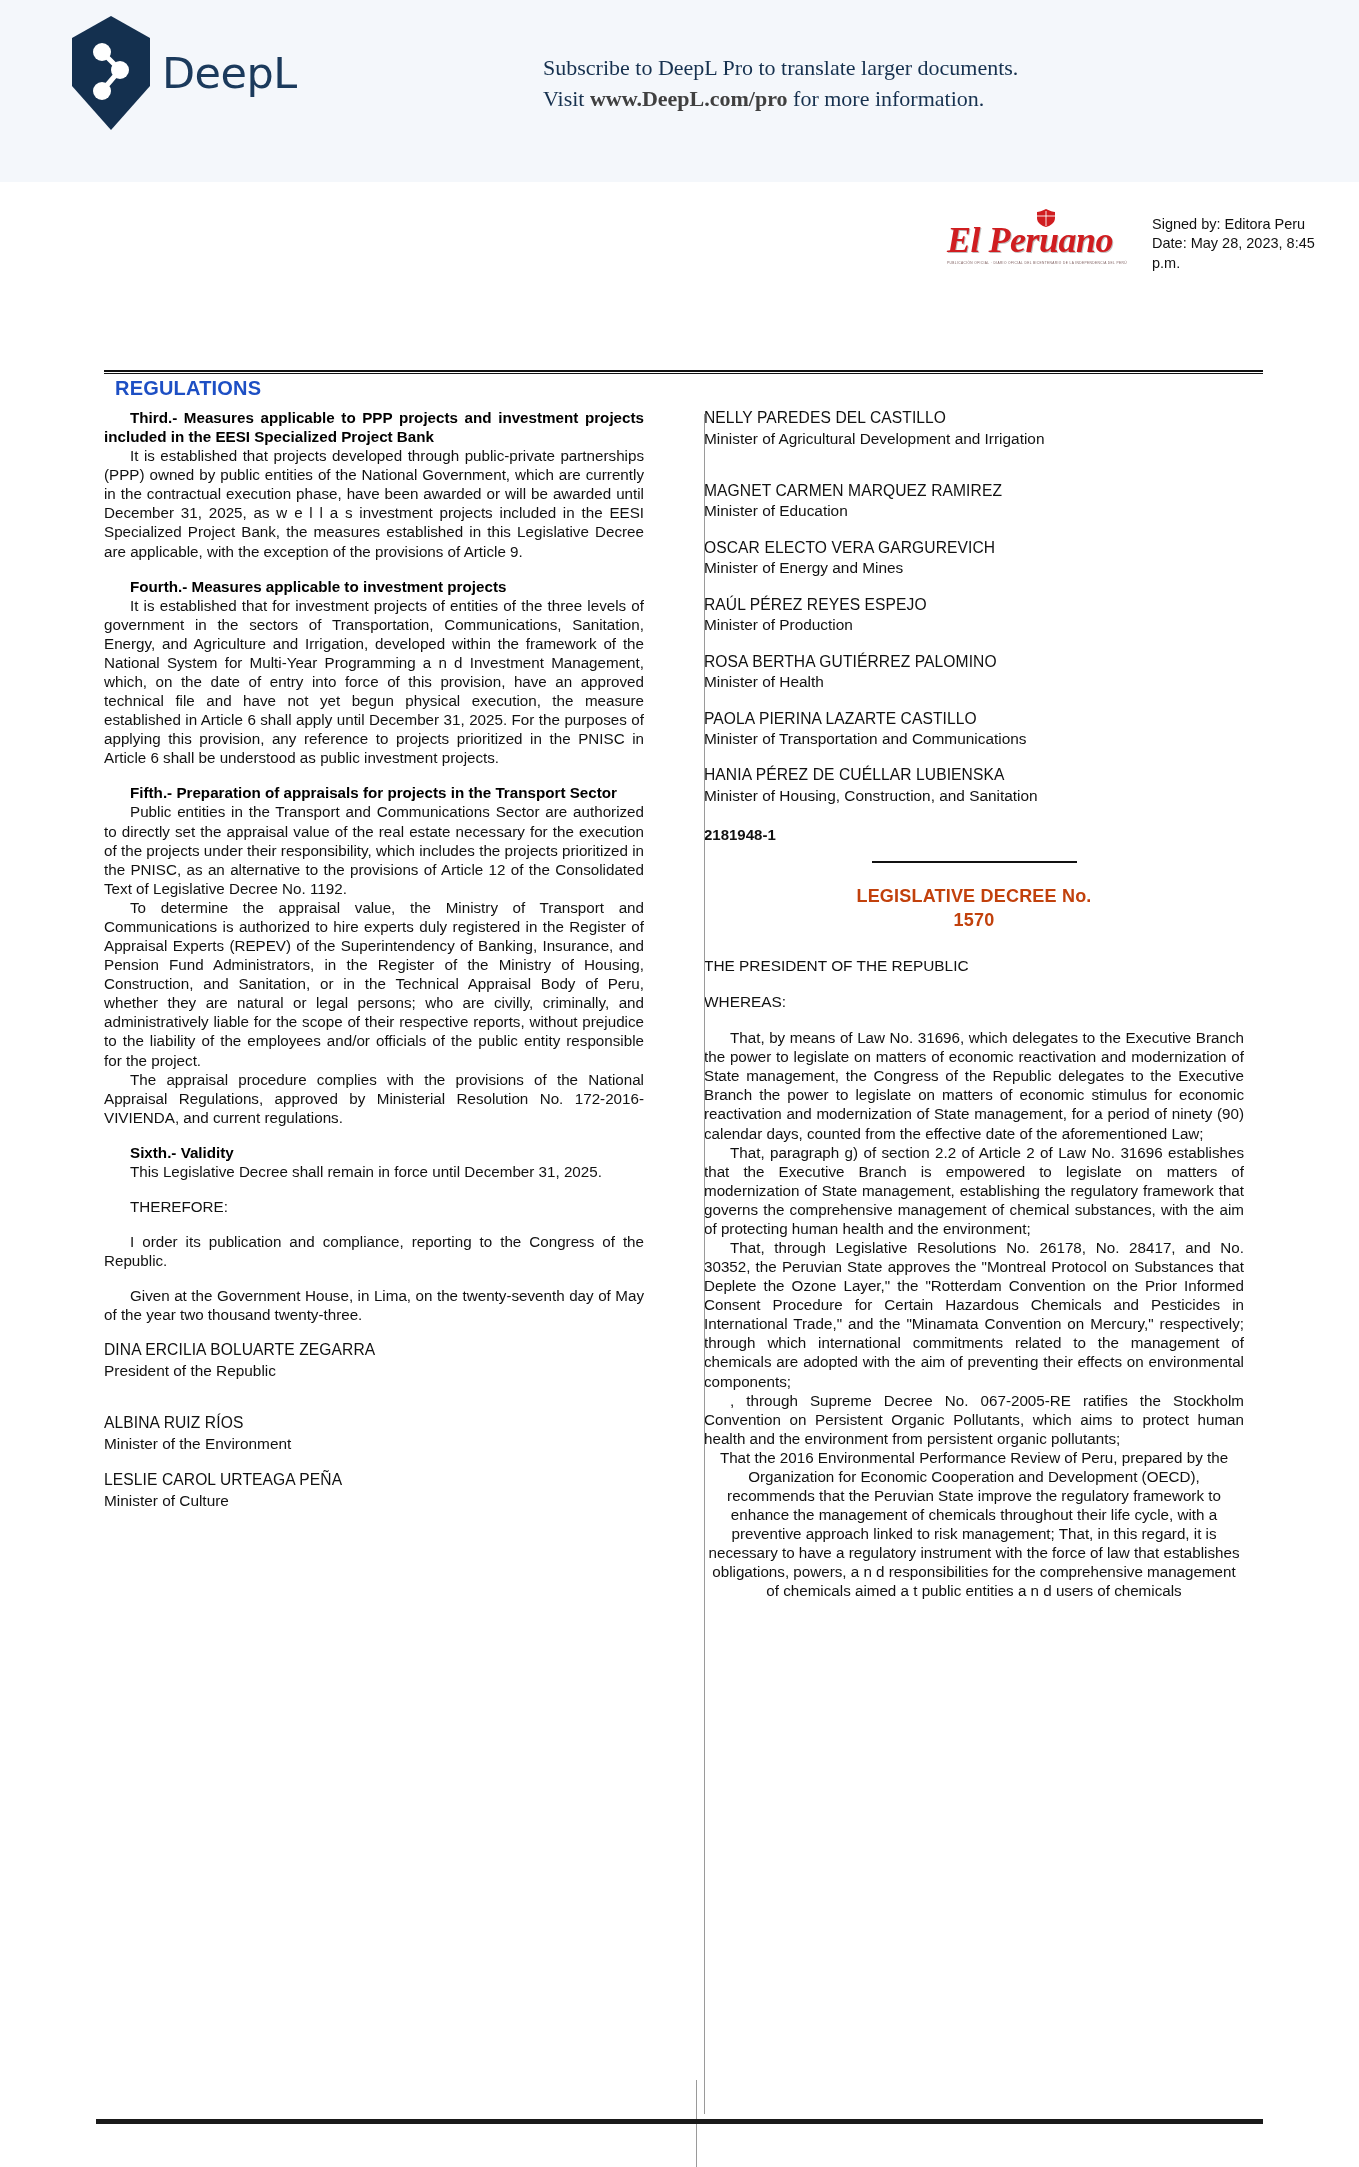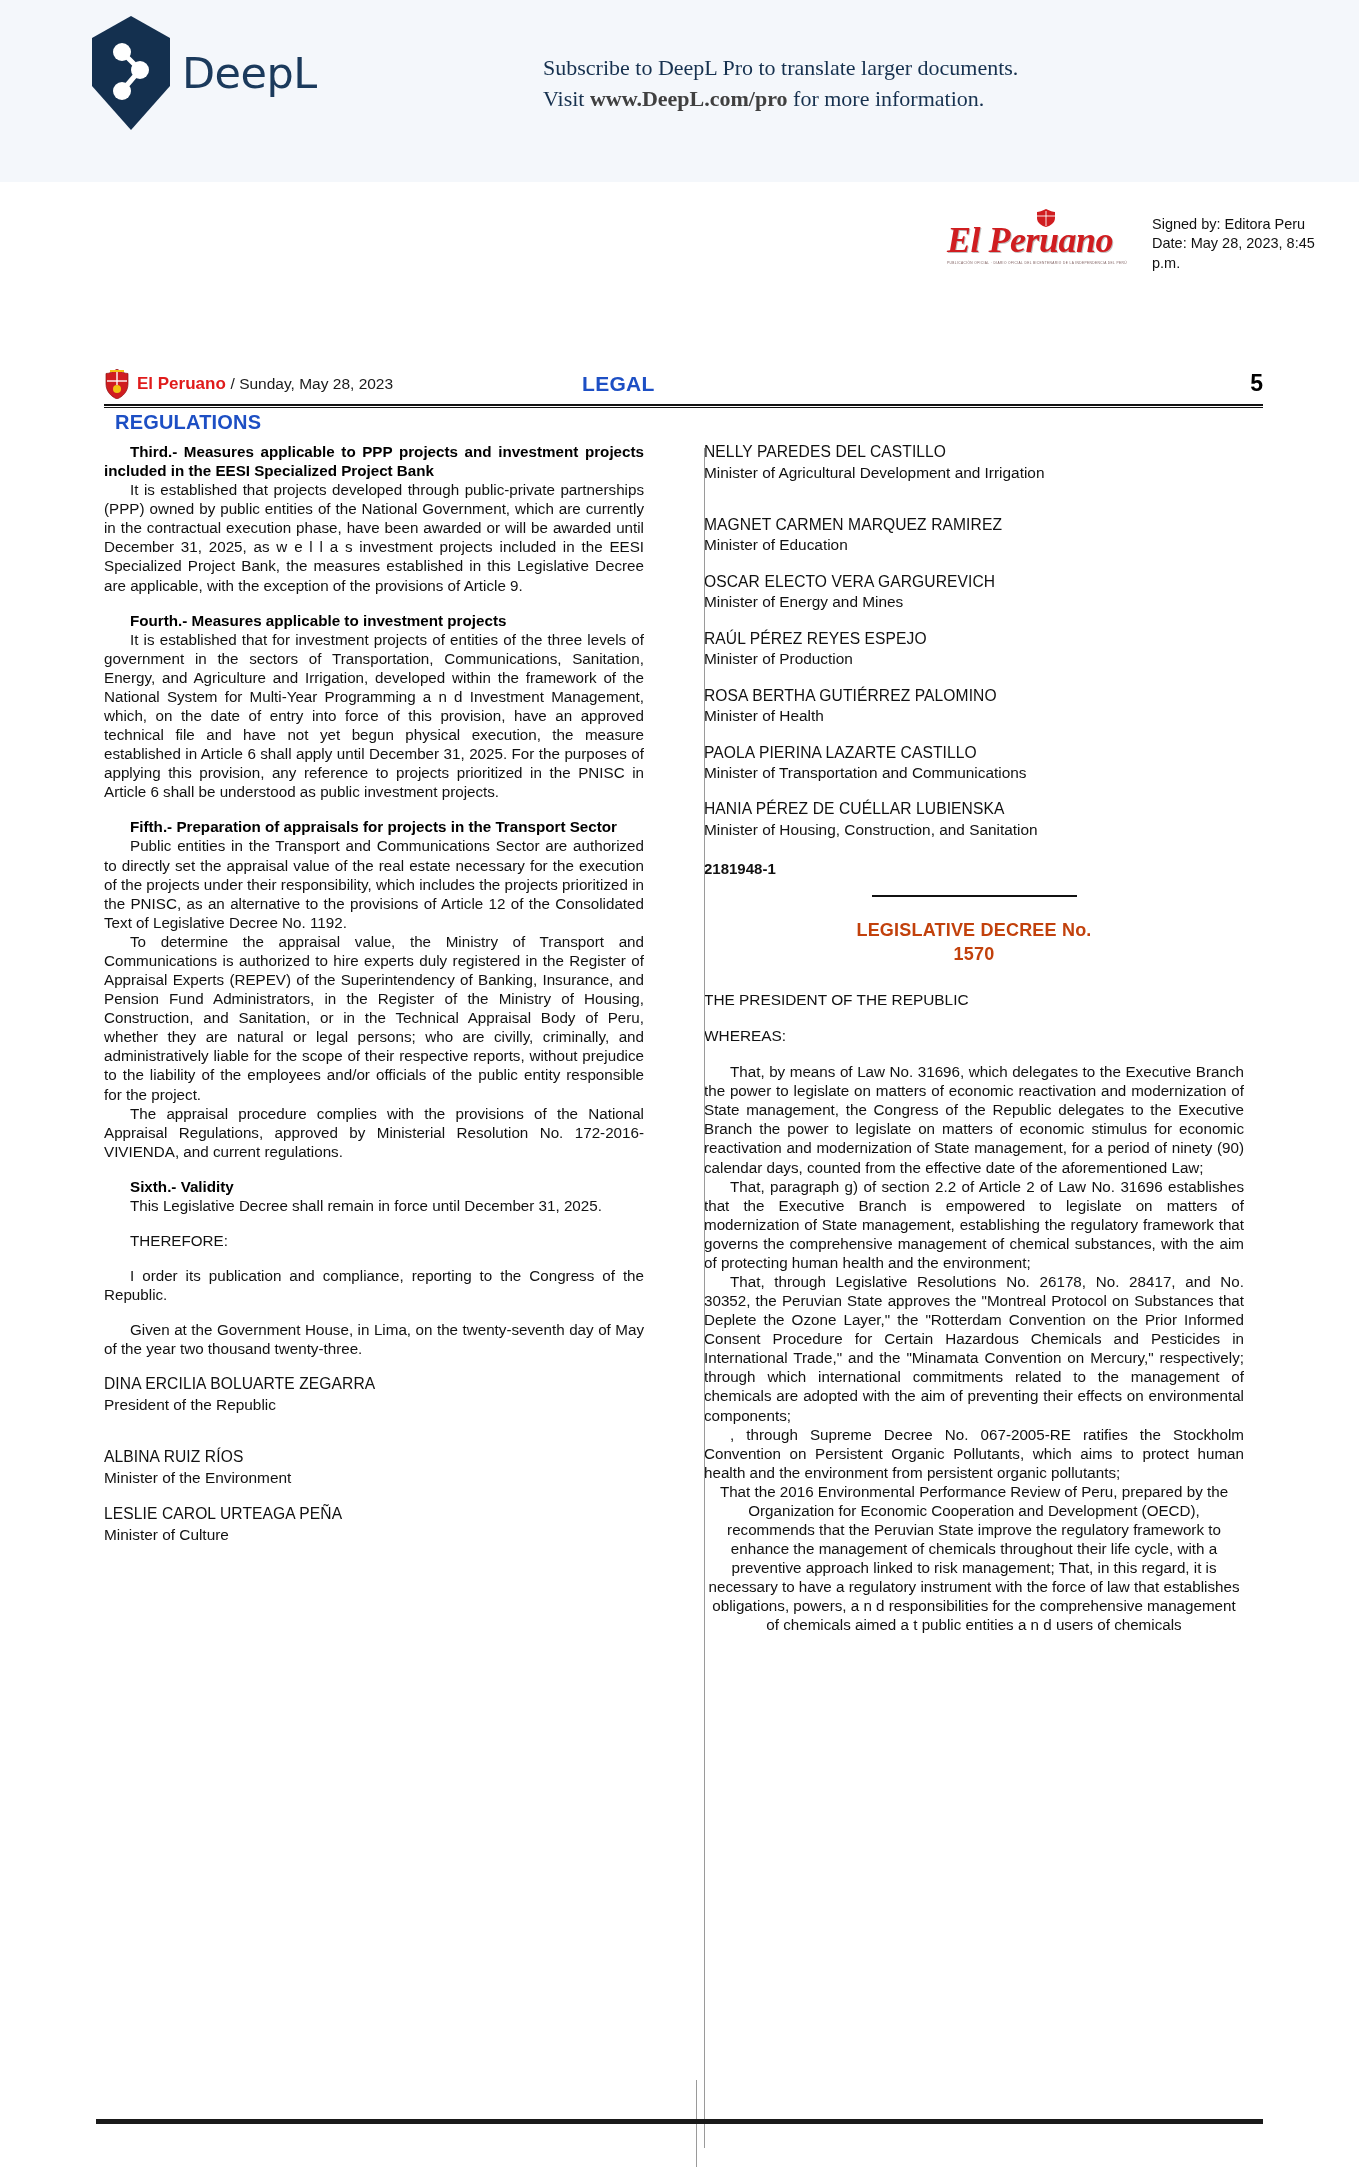--- a/index.html
+++ b/index.html
@@ -15,21 +15,21 @@
 
   
   .deepl-banner {
     position: absolute;
     left: 0; top: 0;
     width: 1359px; height: 182px;
     background: #f4f7fb;
   }
   .deepl-logo-wrap {
     position: absolute;
-    left: 92px; top: 16px;
+    left: 72px; top: 16px;
     display: flex;
     align-items: center;
   }
   .deepl-mark { width: 78px; height: 114px; display: block; }
   .deepl-word {
     font-family: "DejaVu Sans", sans-serif;
     font-size: 43px;
     color: #1b3a5c;
     letter-spacing: -0.5px;
     margin-left: 12px;
@@ -280,35 +280,20 @@
   </div>
   <div class="sign-meta">
     <div>Signed by: Editora Peru</div>
     <div>Date: May 28, 2023, 8:45</div>
     <div>p.m.</div>
   </div>
 </div>
 
 <div class="page">
 
-  <div class="masthead">
-    <svg class="mast-crest" viewBox="0 0 26 30">
-      <path d="M13 0 C9 3 5 4.5 2 4.5 L2 15 C2 23 8 28 13 30 C18 28 24 23 24 15 L24 4.5 C21 4.5 17 3 13 0 Z" fill="#d01d20" stroke="#8a1113" stroke-width="0.7"></path>
-      <path d="M13 2 L13 16" stroke="#ffffff" stroke-width="1.4"></path>
-      <path d="M3 12 L23 12" stroke="#ffffff" stroke-width="1.4"></path>
-      <circle cx="13" cy="20" r="4" fill="#f3c310"></circle>
-      <path d="M6 1 L20 1 L20 3 L6 3 Z" fill="#f3c310"></path>
-    </svg>
-    <div class="mast-title">
-      <b>El Peruano</b>
-      <span class="dateline">/ Sunday, May 28, 2023</span>
-    </div>
-    <div class="mast-section">LEGAL</div>
-    <div class="mast-page">5</div>
-  </div>
   <div class="mast-rule"></div>
   <div class="section-kicker">REGULATIONS</div>
 
   <div class="columns">
     <div class="col-divider"></div>
 
     <div class="col">
 
       <h3 class="head">Third.- Measures applicable to PPP projects and investment projects included in the EESI Specialized Project Bank</h3>
       <p class="body">It is established that projects developed through public-private partnerships (PPP) owned by public entities of the National Government, which are currently in the contractual execution phase, have been awarded or will be awarded until December 31, 2025, as w e l l  a s  investment projects included in the EESI Specialized Project Bank, the measures established in this Legislative Decree are applicable, with the exception of the provisions of Article 9.</p>

